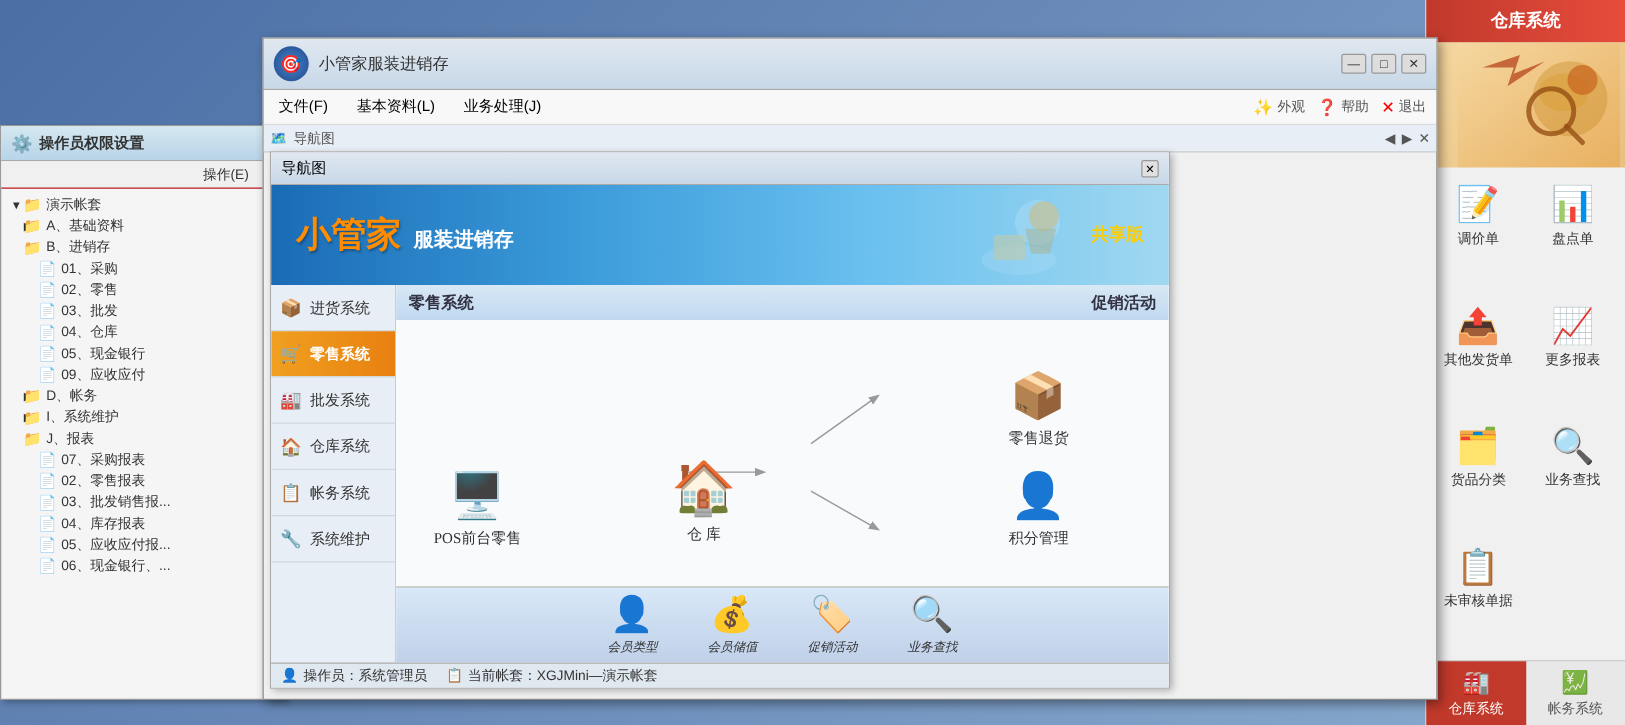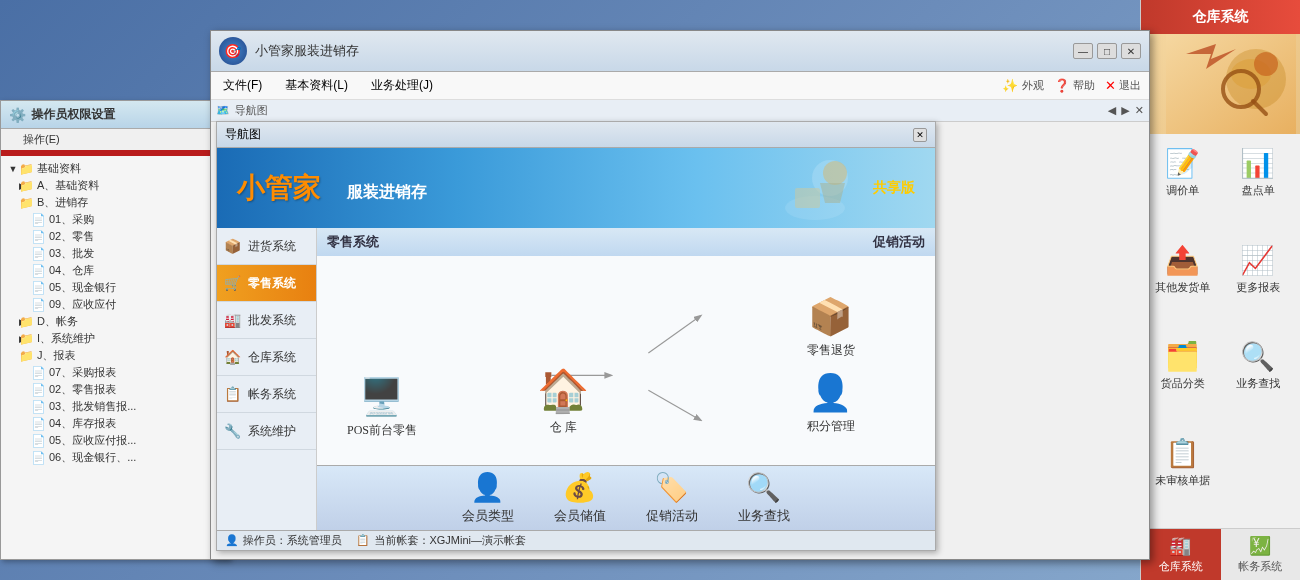--- a/index.html
+++ b/index.html
@@ -128,21 +128,22 @@
       gap: 5px;
       border-bottom: 1px solid #aaa;
     }
 
     .left-sidebar-title-bar .title-icon { font-size: 14px; }
     .left-sidebar-title-bar .title-text { font-size: 12px; font-weight: bold; color: #333; }
 
     .left-sidebar-menubar {
       background: #f0f0f0;
       padding: 3px 22px;
-      border-bottom: 6px solid #b91c1c;
+      border-bottom: 1px solid #b91c1c;
+      text-align: right;
     }
     .left-sidebar-menubar span { font-size: 11px; color: #333; cursor: pointer; margin-right: 8px; }
 
     .left-sidebar-tree {
       flex: 1;
       overflow-y: auto;
       padding: 4px;
     }
 
     .tree-item {
@@ -326,21 +327,21 @@
       display: flex;
       align-items: center;
       justify-content: space-between;
       height: 80px;
       position: relative;
     }
 
     .brand-logo {
       display: flex;
       align-items: baseline;
-      gap: 26px;
+      gap: 10px;
     }
 
     .brand-name-cn {
       font-size: 28px;
       font-weight: bold;
       color: #ff8c00;
       text-shadow: 1px 1px 2px rgba(0,0,0,0.3);
     }
 
     .brand-name-subtitle {
@@ -516,22 +517,23 @@
       align-items: center;
       gap: 3px;
       cursor: pointer;
     }
 
     .bottom-tool-item .tool-icon {
       font-size: 28px;
     }
 
     .bottom-tool-item .tool-label {
-      font-size: 13px;
+      font-size: 10px;
       color: #333;
+      font-style: italic;
     }
 
     
     .nav-status-bar {
       background: #e0e8f0;
       border-top: 1px solid #aaa;
       padding: 2px 8px;
       display: flex;
       align-items: center;
       gap: 15px;
@@ -561,21 +563,21 @@
       <span class="title-text">操作员权限设置</span>
     </div>
     <div class="left-sidebar-menubar">
       <span>操作(E)</span>
     </div>
     <div class="left-sidebar-tree">
 
     <div class="tree-item">
           <span class="expander" style="padding-left:0px">▼</span>
           <span class="folder-icon">📁</span>
-          <span>基础资料</span>
+          <span>演示帐套</span>
         </div>
         <div class="tree-item">
           <span class="expander" style="padding-left:12px">▶</span>
           <span class="folder-icon">📁</span>
           <span>A、基础资料</span>
         </div>
         <div class="tree-item">
           <span class="expander" style="padding-left:12px">▼</span>
           <span class="folder-icon">📁</span>
           <span>B、进销存</span>

